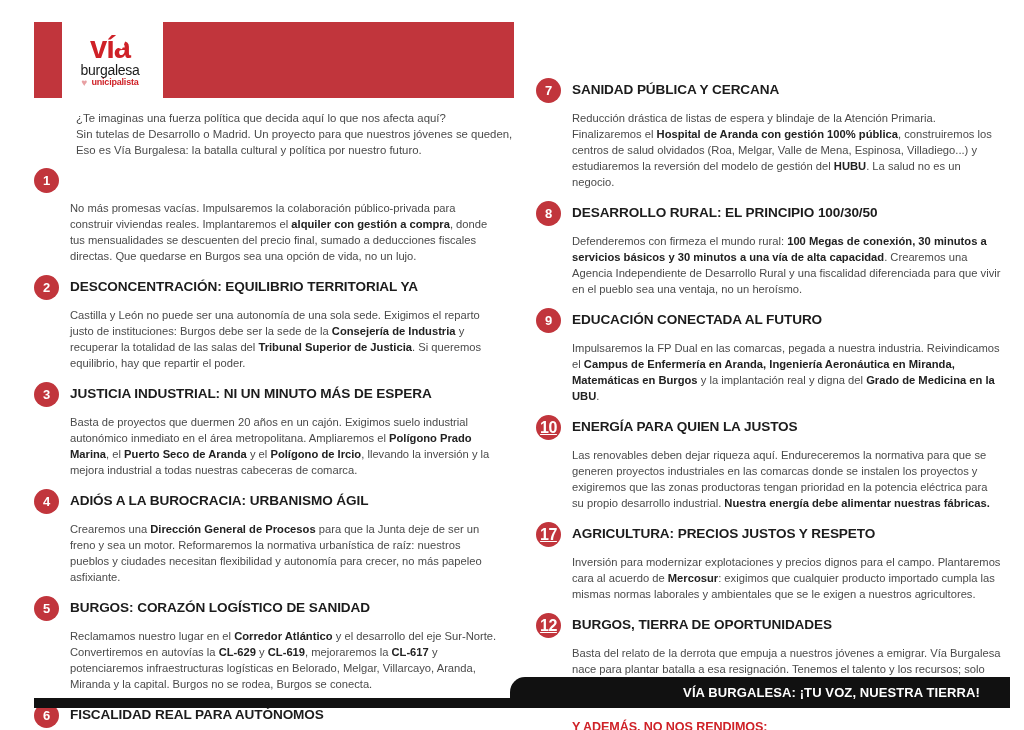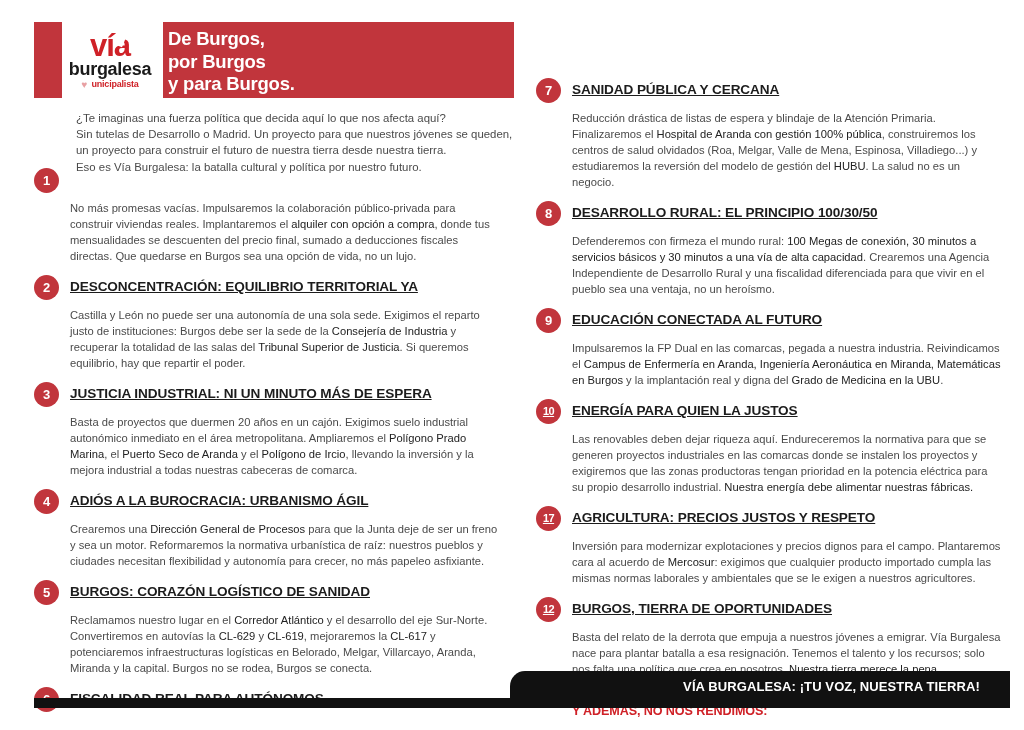--- a/index.html
+++ b/index.html
@@ -69,22 +69,22 @@
   .logo-via .accent {
     position: absolute;
     left: 25px;
     top: 5px;
     width: 9px;
     height: 9px;
     background: #ffffff;
     transform: rotate(22deg);
   }
   .logo-burgalesa {
-    font-size: 18px;
-    font-weight: bold;
+    font-size: 14px;
+    font-weight: normal;
     color: #1a1a1a;
     line-height: 1.05;
     letter-spacing: -0.3px;
   }
   .logo-municipalista {
     font-size: 9px;
     font-weight: bold;
     color: #cf2127;
     line-height: 1.2;
     letter-spacing: -0.2px;
@@ -167,37 +167,36 @@
     border-radius: 50%;
     background: #c1353c;
     color: #ffffff;
     font-size: 13px;
     font-weight: bold;
     display: flex;
     align-items: center;
     justify-content: center;
     line-height: 1;
   }
-  .badge.wide { font-size: 11px; letter-spacing: -0.5px; text-decoration: underline; }
+  .badge.wide { font-size: 16px; letter-spacing: -0.5px; text-decoration: underline; }
   .item-title {
     font-size: 13.6px;
     font-weight: bold;
     color: #1c1c1c;
     letter-spacing: -0.1px;
     line-height: 1.1;
-    text-decoration: underline;
   }
   .item-body {
     margin-left: 36px;
     font-size: 11.2px;
     line-height: 1.43;
     color: #4a4a4a;
     padding-right: 4px;
   }
-  .item-body b { color: #222222; font-weight: normal; }
+  .item-body b { color: #222222; font-weight: bold; }
 
   
   .closing {
     position: relative;
     margin-left: 36px;
     margin-top: 4px;
   }
   .closing-title {
     font-size: 12.6px;
     font-weight: bold;
@@ -211,21 +210,21 @@
     position: absolute;
     left: 34px;
     bottom: 22px;
     width: 976px;
     height: 10px;
     background: #111111;
   }
   .footer-block {
     position: absolute;
     left: 510px;
-    bottom: 28px;
+    bottom: 22px;
     width: 500px;
     height: 31px;
     background: #111111;
     border-top-left-radius: 15px;
     border-bottom-left-radius: 0;
     display: flex;
     align-items: center;
     justify-content: flex-end;
     padding-right: 30px;
   }
@@ -250,41 +249,35 @@
       <span>vía</span>
       <span class="accent"></span>
     </div>
     <div class="logo-burgalesa">burgalesa</div>
     <div class="logo-municipalista">
       <span class="logo-heart">♥</span>
       <span>unicipalista</span>
     </div>
   </div>
 
-  <div class="header-tagline">
-    <div>De Burgos,</div>
-    <div>por Burgos</div>
-    <div>y para Burgos.</div>
-  </div>
 
   <div class="header-right-white"></div>
 
   <div class="intro">
     <div>¿Te imaginas una fuerza política que decida aquí lo que nos afecta aquí?</div>
     <div>Sin tutelas de Desarrollo o Madrid. Un proyecto para que nuestros jóvenes se queden,</div>
-    <div>un proyecto para construir el futuro de nuestra tierra desde nuestra tierra.</div>
     <div>Eso es Vía Burgalesa: la batalla cultural y política por nuestro futuro.</div>
   </div>
 
   <div class="col-left" id="col-left">
       <div class="item">
         <div class="item-head">
           <div class="badge">1</div>
         </div>
-        <div class="item-body">No más promesas vacías. Impulsaremos la colaboración público-privada para construir viviendas reales. Implantaremos el <b>alquiler con opción a compra</b>, donde tus mensualidades se descuenten del precio final, sumado a deducciones fiscales directas. Que quedarse en Burgos sea una opción de vida, no un lujo.</div>
+        <div class="item-body">No más promesas vacías. Impulsaremos la colaboración público-privada para construir viviendas reales. Implantaremos el <b>alquiler con gestión a compra</b>, donde tus mensualidades se descuenten del precio final, sumado a deducciones fiscales directas. Que quedarse en Burgos sea una opción de vida, no un lujo.</div>
       </div>
       <div class="item">
         <div class="item-head">
           <div class="badge">2</div>
           <div class="item-title">DESCONCENTRACIÓN: EQUILIBRIO TERRITORIAL YA</div>
         </div>
         <div class="item-body">Castilla y León no puede ser una autonomía de una sola sede. Exigimos el reparto justo de instituciones: Burgos debe ser la sede de la <b>Consejería de Industria</b> y recuperar la totalidad de las salas del <b>Tribunal Superior de Justicia</b>. Si queremos equilibrio, hay que repartir el poder.</div>
       </div>
       <div class="item">
         <div class="item-head">

